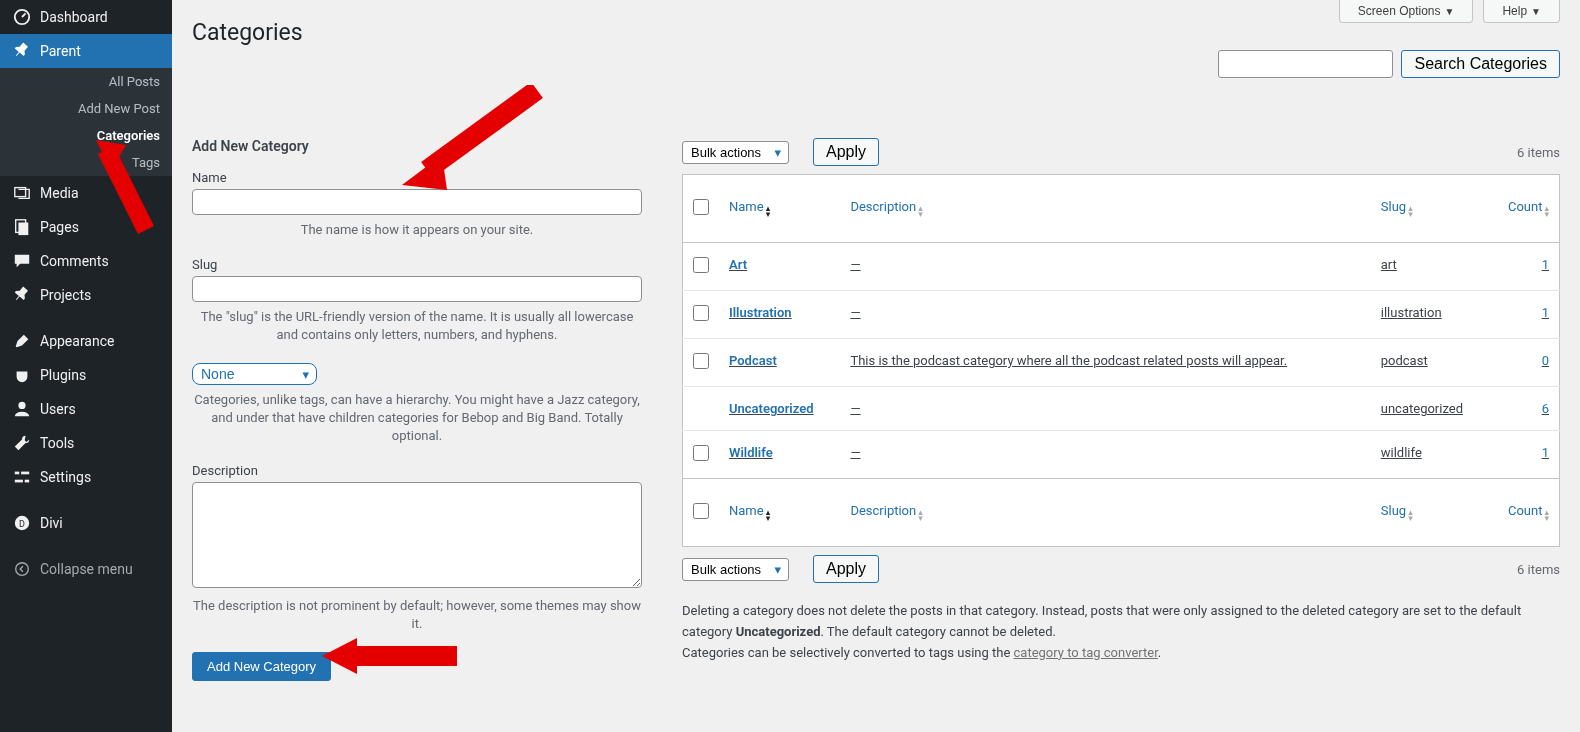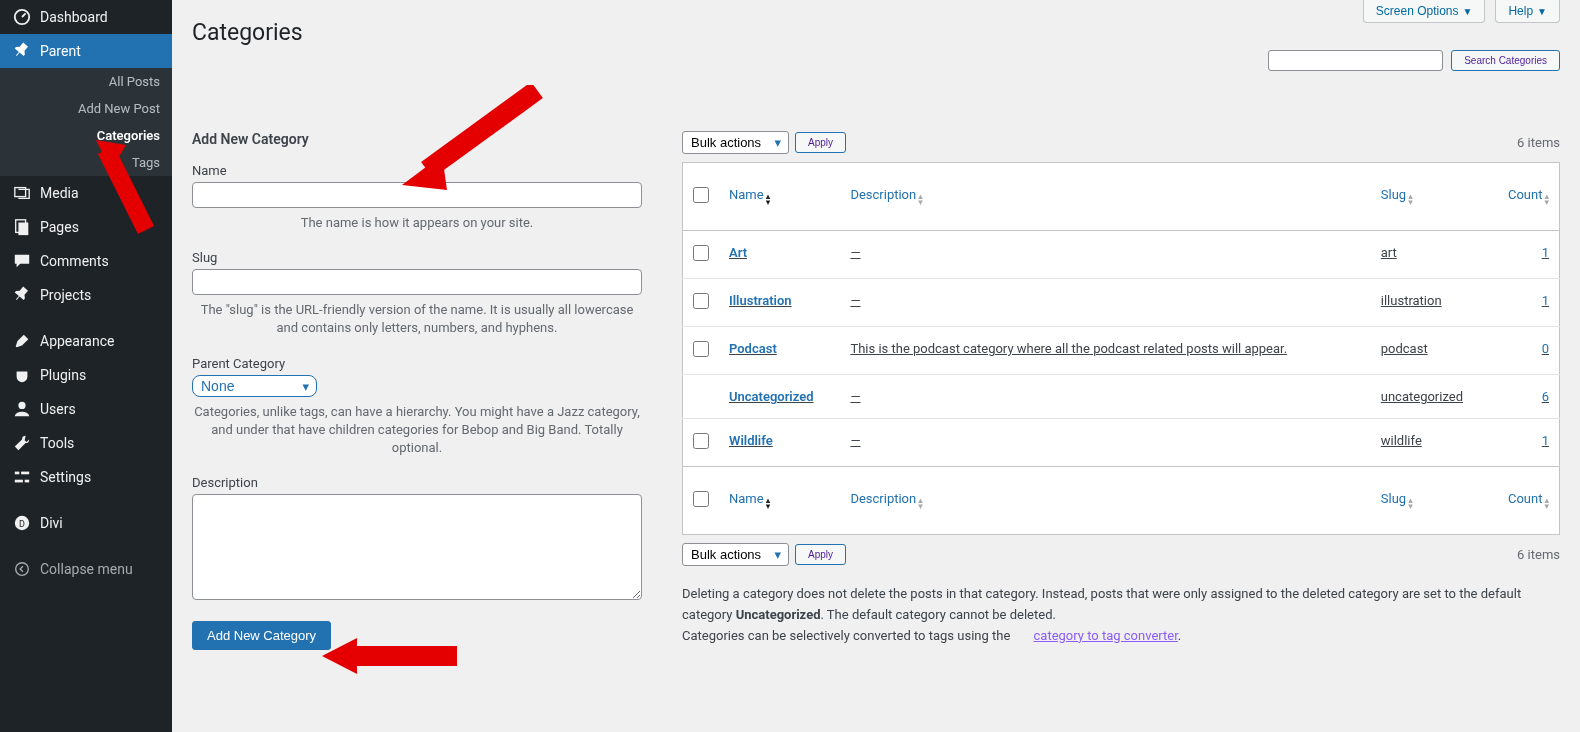--- a/index.html
+++ b/index.html
@@ -12,43 +12,43 @@
 .menu-item.current { background: #2271b1; color: #fff; position: relative; }
 .menu-item.current::after { content: ''; position: absolute; right: -8px; top: 50%; transform: translateY(-50%); border: 8px solid transparent; border-right-color: #f0f0f1; }
 .menu-item .icn { width: 20px; margin-right: 8px; display: inline-flex; align-items: center; justify-content: center; }
 .submenu { background: #2c3338; text-align: right; }
 .submenu-item { padding: 6px 12px 6px 12px; font-size: 13px; color: rgba(240,246,252,.7); cursor: pointer; }
 .submenu-item.current { font-weight: 600; color: #fff; }
 
 
 .main { flex: 1; padding: 10px 20px 20px 20px; position: relative; }
 .topbar { display: flex; justify-content: flex-end; gap: 10px; margin-bottom: 10px; position: absolute; right: 20px; top: 0; }
-.screen-btn { background: #f6f7f7; border: 1px solid #c3c4c7; border-top: none; padding: 4px 12px; font-size: 12px; color: #0369a1; cursor: pointer; border-radius: 0 0 4px 4px; }
+.screen-btn { background: #f6f7f7; border: 1px solid #c3c4c7; border-top: none; padding: 4px 18px; font-size: 12px; color: #404040; cursor: pointer; border-radius: 0 0 4px 4px; }
 .screen-btn .caret { font-size: 10px; margin-left: 4px; }
 
 h1.page-title { font-size: 23px; font-weight: 400; color: #1d2327; padding: 9px 0 4px 0; }
 
 .cols { display: flex; gap: 40px; margin-top: 60px; }
 .col-left { width: 450px; }
 .col-right { flex: 1; }
 
 h2.form-title { font-size: 14px; font-weight: 600; margin-bottom: 16px; }
 .form-field { margin-bottom: 18px; }
 .form-field label { display: block; font-size: 13px; margin-bottom: 4px; }
 .form-field input[type=text], .form-field textarea { width: 100%; padding: 4px 8px; border: 1px solid #8c8f94; border-radius: 4px; font-size: 14px; background: #fff; }
 .form-field textarea { height: 106px; resize: vertical; }
 .form-field select { width: 125px; padding: 2px 26px 2px 8px; border: 1px solid #2271b1; border-radius: 8px; font-size: 14px; color: #2271b1; background: #fff; appearance: none; position: relative; }
 .select-wrap { position: relative; display: inline-block; }
 .select-wrap::after { content: '▾'; position: absolute; right: 8px; top: 4px; color: #2271b1; pointer-events: none; }
 .form-field .desc { font-size: 13px; color: #646970; margin-top: 6px; line-height: 1.4; text-align: center; }
 .button-primary { background: #2271b1; border: 1px solid #2271b1; color: #fff; padding: 6px 14px; border-radius: 3px; font-size: 13px; cursor: pointer; }
-.button-secondary { background: #f6f7f7; border: 1px solid #2271b1; color: #4c1d95; padding: 4px 12px; border-radius: 3px; font-size: 10px; cursor: pointer; }
+.button-secondary { background: #f6f7f7; border: 1px solid #2271b1; color: #000000; padding: 4px 12px; border-radius: 3px; font-size: 16px; cursor: pointer; }
 
 .tablenav { display: flex; justify-content: space-between; align-items: center; margin-bottom: 8px; }
-.tablenav .actions { display: flex; gap: 6px; align-items: center; }
+.tablenav .actions { display: flex; gap: 24px; align-items: center; }
 .tablenav select.bulk { padding: 3px 26px 3px 8px; border: 1px solid #8c8f94; border-radius: 3px; font-size: 13px; background: #fff; appearance: none; }
 .tablenav .count { font-size: 13px; color: #646970; }
 
 .search-box { display: flex; justify-content: flex-end; gap: 8px; margin-bottom: 20px; }
 .search-box input { width: 175px; padding: 2px 6px; border: 1px solid #8c8f94; border-radius: 3px; }
 
 table.wp-list { width: 100%; border-collapse: collapse; background: #fff; border: 1px solid #c3c4c7; }
 table.wp-list th, table.wp-list td { padding: 24px 10px; text-align: left; font-size: 13px; vertical-align: top; }
 table.wp-list thead th { border-bottom: 1px solid #c3c4c7; font-weight: 400; }
 table.wp-list tfoot th { border-top: 1px solid #c3c4c7; font-weight: 400; }
@@ -58,21 +58,21 @@
 table.wp-list tbody tr { border-bottom: 1px solid #e5e5e5; }
 table.wp-list tbody tr:last-child { border-bottom: none; }
 table.wp-list tbody td.name a { color: #2271b1; font-weight: 600; text-decoration: none; }
 table.wp-list tbody td.count a { color: #2271b1; text-decoration: none; }
 table.wp-list tbody td { padding: 14px 10px; text-decoration: underline; }
 .sort-icon { font-size: 9px; color: #a7aaad; margin-left: 2px; display: inline-flex; flex-direction: column; line-height: 6px; }
 .sort-icon.active { color: #1d2327; }
 input[type=checkbox] { width: 16px; height: 16px; }
 
 .footer-notes { font-size: 13px; color: #3c434a; margin-top: 18px; line-height: 1.6; }
-.footer-notes a { color: #8b5cf6; margin-left: 20px; }
+.footer-notes a { color: #737373; }
 
 
 .arrow { position: absolute; pointer-events: none; }
 
 .icn svg { width: 18px; height: 18px; fill: currentColor; }
 </style>
 </head>
 <body>
 
 <div class="wrap">
@@ -224,28 +224,28 @@
         <p class="desc">The name is how it appears on your site.</p>
       </div>
 
       <div class="form-field">
         <label>Slug</label>
         <input type="text" style="">
         <p class="desc">The "slug" is the URL-friendly version of the name. It is usually all lowercase and contains only letters, numbers, and hyphens.</p>
       </div>
 
       <div class="form-field">
-        <label>Parent Category</label>
         <div class="select-wrap"><select><option>None</option></select></div>
         <p class="desc">Categories, unlike tags, can have a hierarchy. You might have a Jazz category, and under that have children categories for Bebop and Big Band. Totally optional.</p>
       </div>
 
       <div class="form-field">
         <label>Description</label>
         <textarea style=""></textarea>
+        <p class="desc">The description is not prominent by default; however, some themes may show it.</p>
       </div>
 
       <button class="button-primary">Add New Category</button>
     </div>
 
     <div class="col-right">
       <div class="tablenav">
         <div class="actions">
           <div class="select-wrap"><select class="bulk"><option>Bulk actions</option></select></div>
           <button class="button-secondary">Apply</button>

